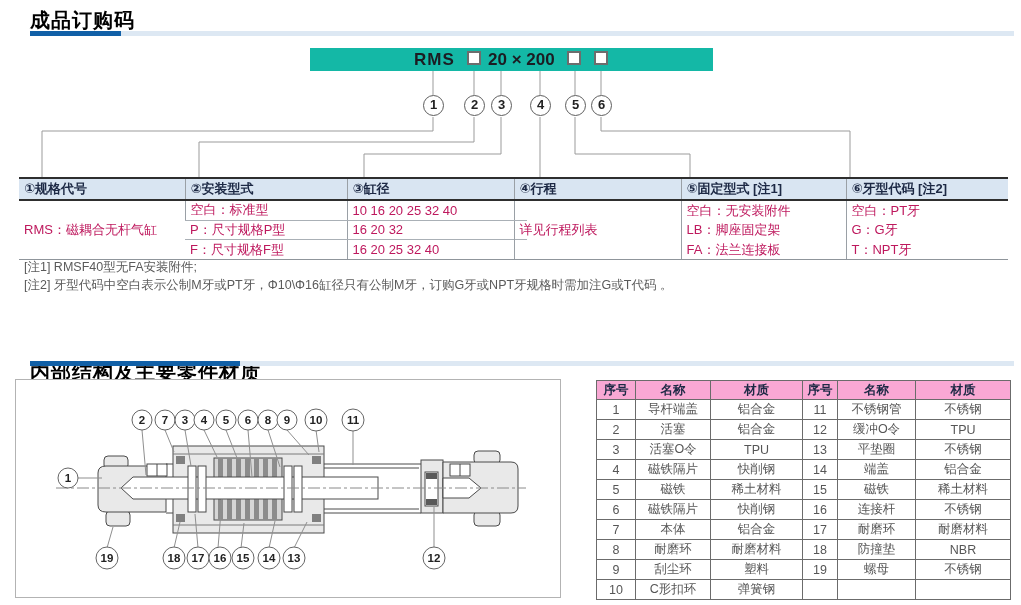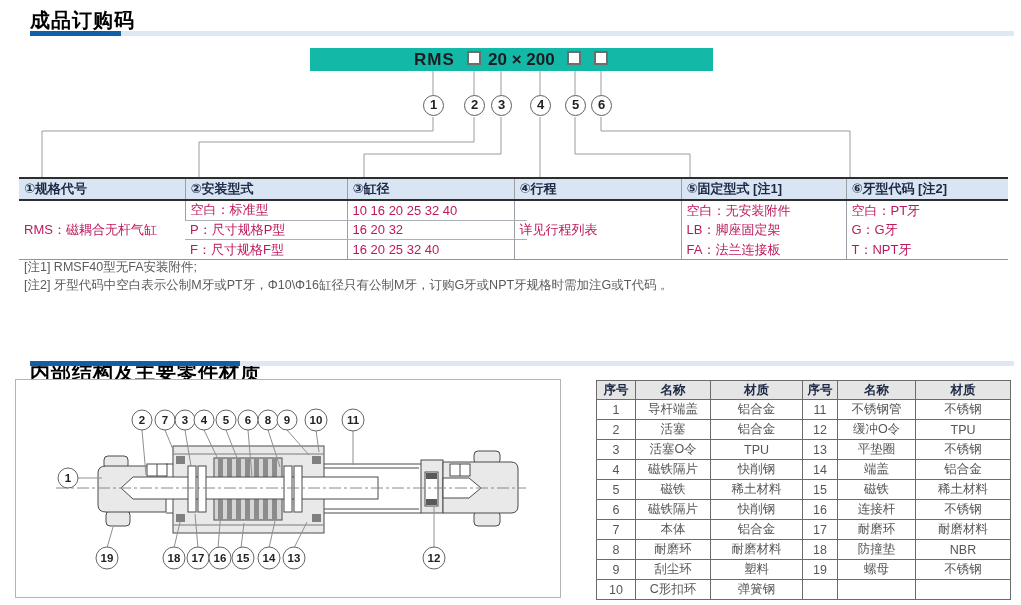--- a/index.html
+++ b/index.html
@@ -40,21 +40,21 @@
 
   .note{position:absolute;left:24px;font-size:12.5px;color:#5a5a5a;white-space:nowrap;}
   .n1{top:259px;}
   .n2{top:277px;}
 
   .drawbox{position:absolute;left:15px;top:379px;width:546px;height:219px;border:1px solid #b3b3b3;box-sizing:border-box;background:#fff;}
   .drawbox svg{display:block;}
 
   table.pt{position:absolute;left:596px;top:380px;width:414px;height:219px;border-collapse:collapse;table-layout:fixed;
       border:1px solid #5f5f5f;}
-  table.pt th{background:#e5e5e5;color:#1d2945;font-size:12.5px;font-weight:700;height:18px;
+  table.pt th{background:#f9a8d4;color:#1d2945;font-size:12.5px;font-weight:700;height:18px;
       border:1px solid #6b6b6b;padding:0;}
   table.pt td{font-size:12.5px;color:#565656;height:19px;border:1px solid #6b6b6b;text-align:center;padding:0;white-space:nowrap;}
 </style>
 </head>
 <body>
 
 <div class="page">
 
   <div class="sec-title t1-title">成品订购码</div>
   <div class="bar b1">

